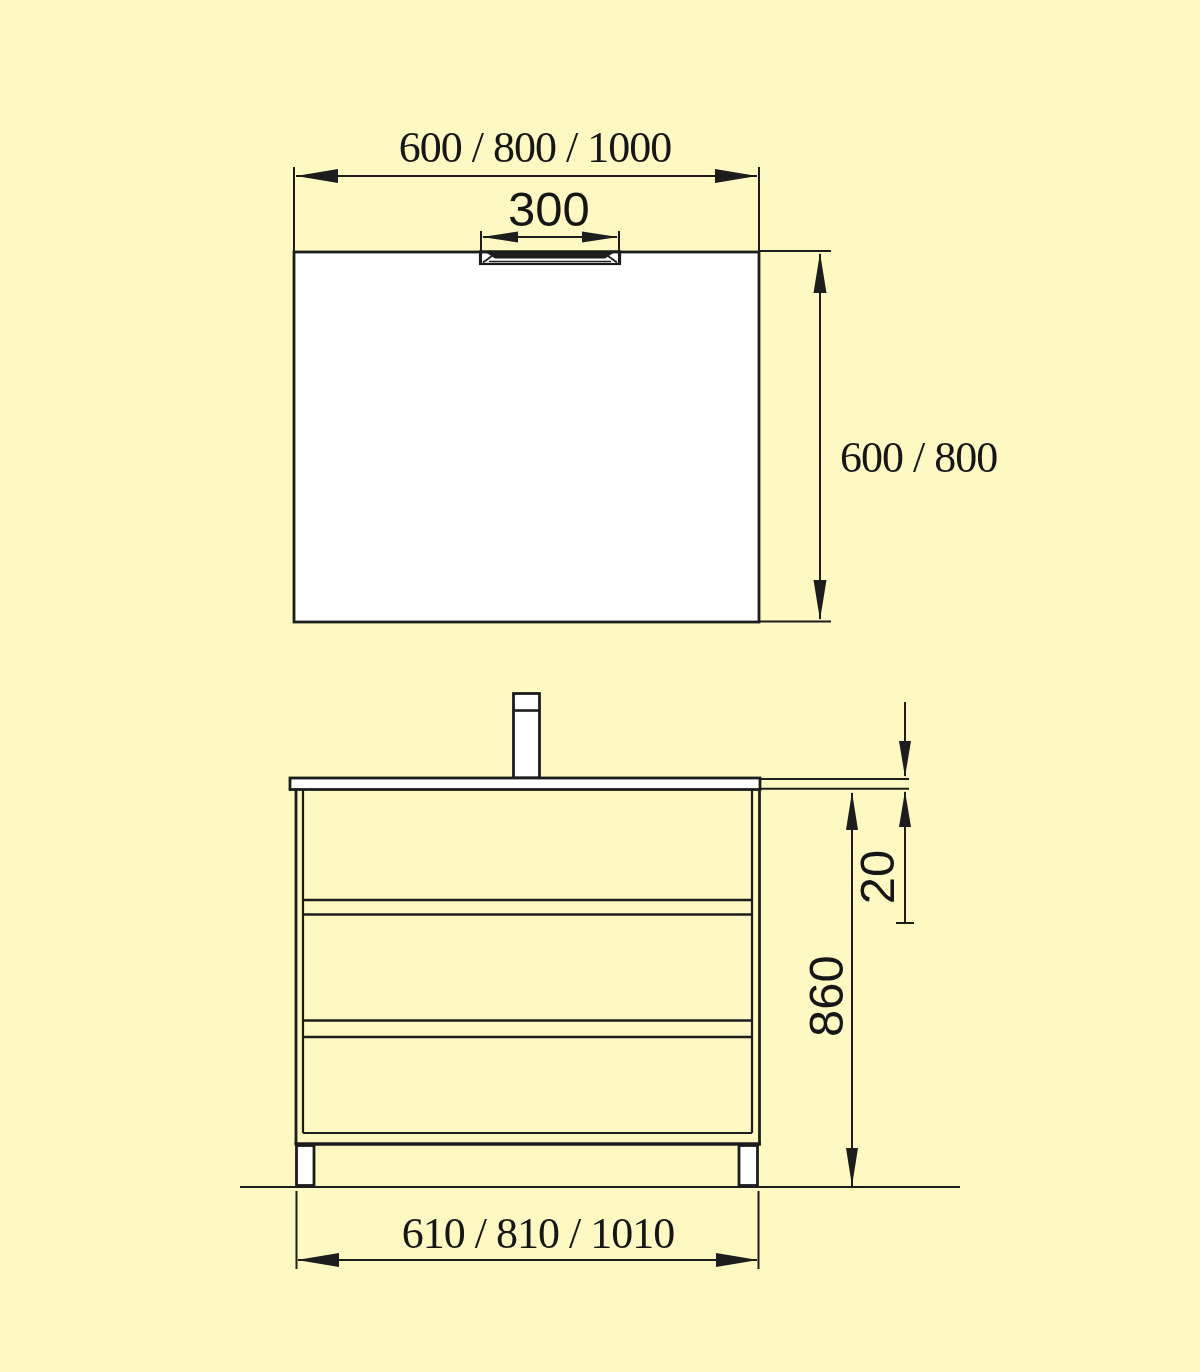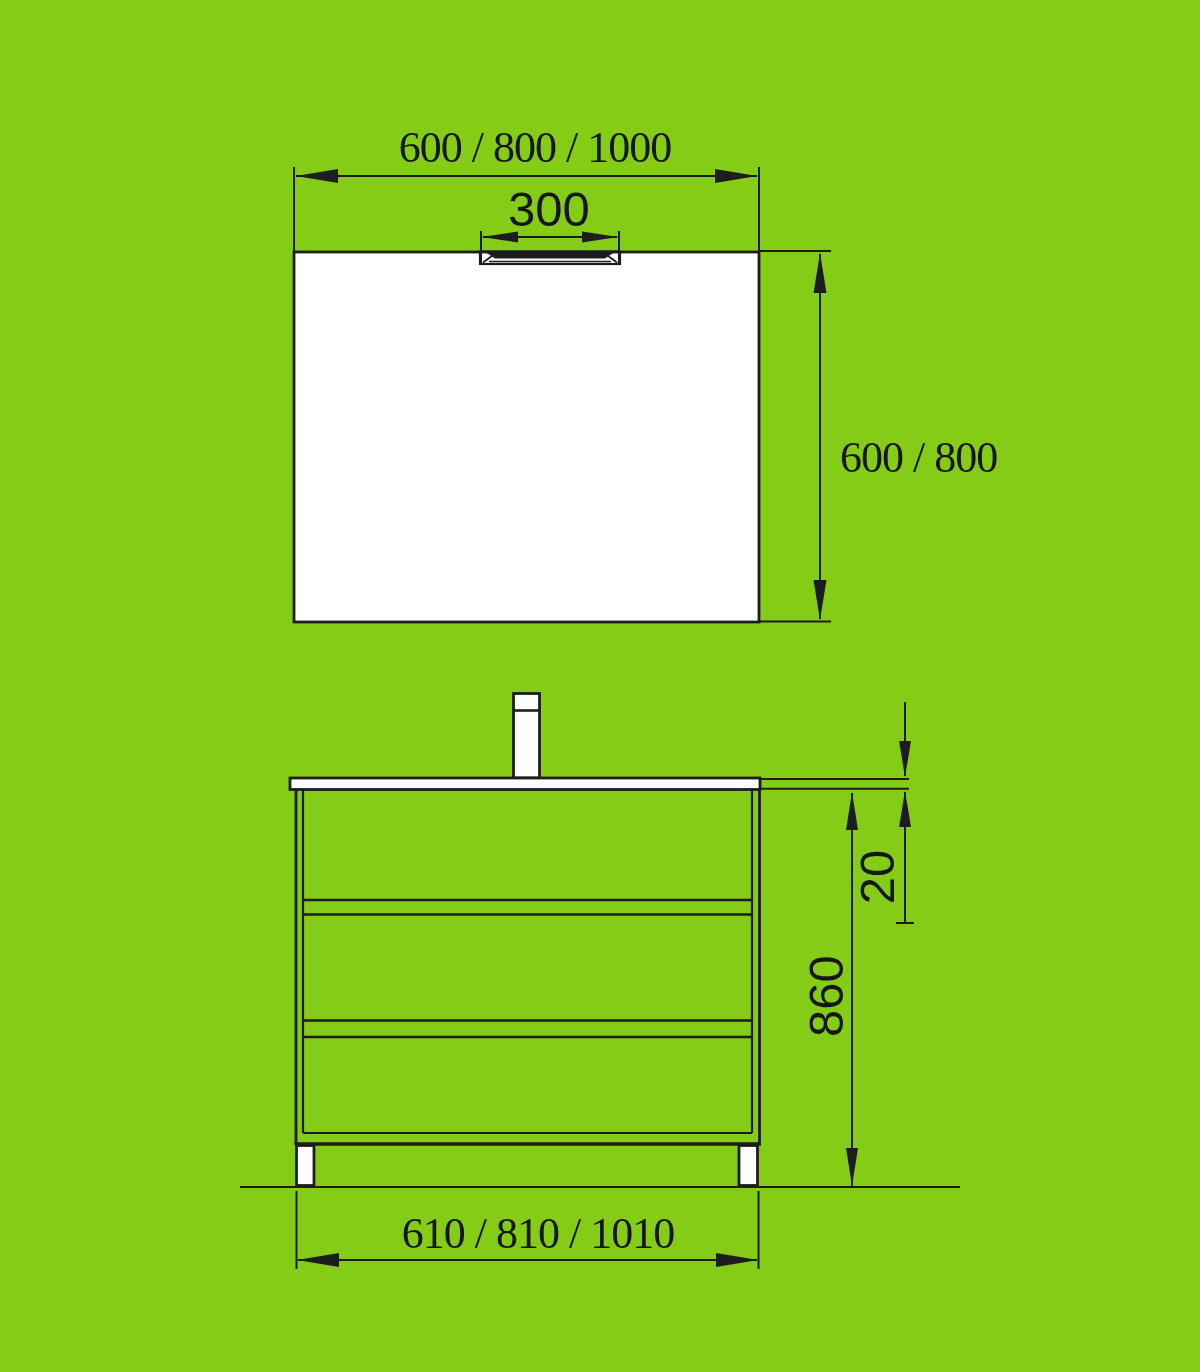--- a/index.html
+++ b/index.html
@@ -1,20 +1,20 @@
 <!DOCTYPE html>
 <html><head>
 <meta charset="utf-8">
 <style>
   html, body { margin: 0; padding: 0; background: #ffffff; }
   .canvas {
     position: relative;
     width: 1200px;
     height: 1372px;
-    background: #84cc16;
+    background: #fef9c3;
     overflow: hidden;
     font-family: "Liberation Serif", serif;
   }
   svg { display: block; }
 
   .ln   { stroke: #1d1d1d; fill: none; }
   .w16  { stroke-width: 1.6; }
   .w18  { stroke-width: 1.8; }
   .w20  { stroke-width: 2;   }
   .w22  { stroke-width: 2.2; }

